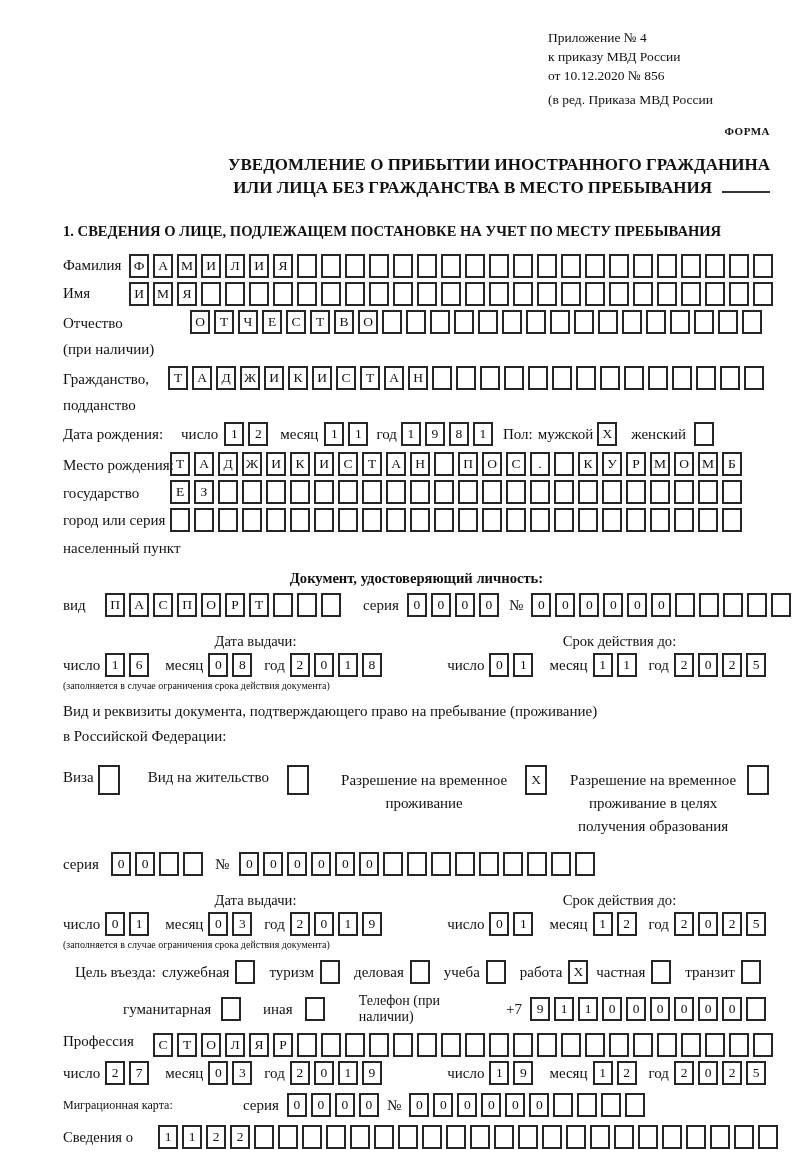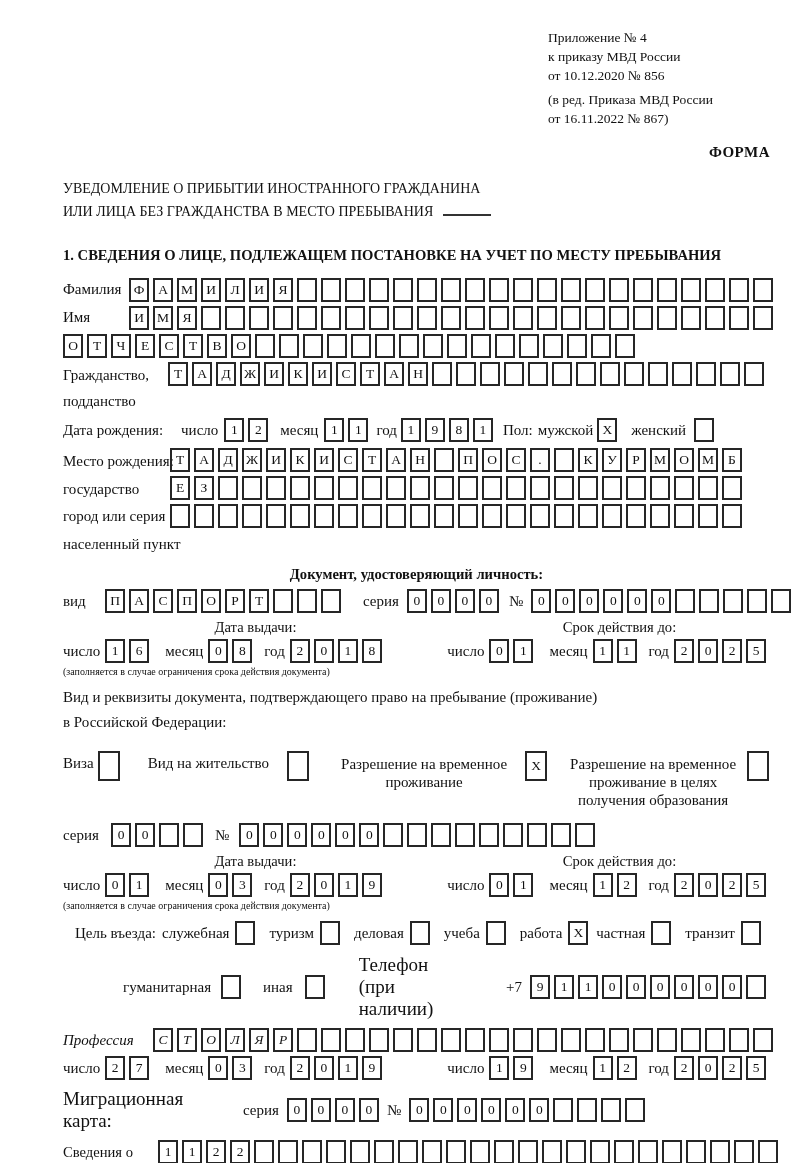--- a/index.html
+++ b/index.html
@@ -2,23 +2,23 @@
 <html lang="ru"><head>
 <meta charset="utf-8">
 <style>
   html,body{margin:0;padding:0;background:#fff;}
   body{width:800px;height:1163px;font-family:"Liberation Serif","DejaVu Serif",serif;color:#111;}
   .page{box-sizing:border-box;width:800px;height:1163px;padding:28px 30px 10px 63px;overflow:hidden;}
 
   
   .hdr{margin-left:auto;width:222px;font-size:13.5px;line-height:19px;}
   .hdr .edition{margin-top:5px;}
-  .forma{margin-top:16px;text-align:right;font-weight:bold;font-size:15px;letter-spacing:.5px;}
-
-  .title{margin-top:16px;text-align:left;font-weight:normal;font-size:14px;line-height:23px;}
+  .forma{margin-top:16px;text-align:right;font-weight:bold;font-size:11px;letter-spacing:.5px;}
+
+  .title{margin-top:16px;text-align:right;font-weight:bold;font-size:17px;line-height:23px;}
   .title-blank{display:inline-block;width:48px;border-bottom:2px solid #333;height:14px;margin-left:10px;}
   .sec-heading{margin-top:24px;margin-bottom:14px;font-weight:bold;font-size:14.6px;}
 
   
   .row{display:flex;align-items:flex-start;margin-bottom:4px;}
   .cells{display:flex;flex-wrap:nowrap;}
   .cell{flex:none;width:20px;height:24px;box-sizing:border-box;border:2px solid #262626;margin-right:4px;
         display:flex;align-items:center;justify-content:center;font-size:13.5px;}
   .lbl{font-size:15px;flex:none;padding-top:3px;}
   .lbl2{font-size:15px;line-height:26px;flex:none;}
@@ -29,38 +29,38 @@
   
   .w-surname{width:66px;}
   .w-patron{width:127px;}
   .w-citizen{width:105px;}
   .bp-labels{width:107px;flex:none;font-size:15px;line-height:27.5px;white-space:nowrap;}
   .bp-rows .cells{margin-bottom:4px;}
 
   .doc-heading{text-align:center;font-weight:bold;font-size:14.6px;margin:8px 0 6px 0;}
 
   
-  .dates-heads{display:flex;font-size:14.6px;margin-top:6px;gap:21px;}
+  .dates-heads{display:flex;font-size:14.6px;margin-top:16px;gap:21px;}
   .dates-heads .dh-left{width:385px;text-align:center;}
   .dates-heads .dh-right{flex:1;text-align:center;}
   .dates-vals{display:flex;margin-top:3px;}
   .dg{display:flex;align-items:center;}
   .dg-left{width:385px;}
   .dg-right{flex:1;}
   .dg .dlbl{font-size:15px;margin-right:5px;}
   .dg .gap1{margin-left:12px;}
   .dg .gap2{margin-left:8px;}
   .note{font-size:10px;text-align:left;margin-top:3px;}
 
   .intro{font-size:15px;line-height:25px;margin-top:8px;}
 
   .opts{display:flex;align-items:flex-start;margin-top:16px;}
   .opt{display:flex;align-items:flex-start;}
   .opt .opt-lbl{font-size:15px;padding-top:4px;}
-  .opt .ctr{text-align:center;line-height:18px;}
+  .opt .ctr{text-align:center;line-height:23px;}
 
   .purposes{display:flex;align-items:center;margin-top:10px;margin-left:12px;}
   .purposes .p-lbl{font-size:15px;margin-right:6px;}
   .purposes .checkbox{margin-right:14px;}
 
   .phone-row{display:flex;align-items:center;margin-top:9px;}
 
   .mig-row{display:flex;align-items:center;margin-top:8px;}
 
   .rep{display:flex;align-items:flex-start;margin-top:8px;}
@@ -71,21 +71,20 @@
 <body>
 
 <div class="page">
 
   <div class="hdr">
     <div>Приложение № 4</div>
     <div>к приказу МВД России</div>
     <div>от 10.12.2020 № 856</div>
     <div class="edition">
       <div>(в ред. Приказа МВД России</div>
-      <div>от 16.11.2022 № 867)</div>
     </div>
   </div>
   <div class="forma">ФОРМА</div>
 
   <div class="title">
     <div>УВЕДОМЛЕНИЕ О ПРИБЫТИИ ИНОСТРАННОГО ГРАЖДАНИНА</div>
     <div>
       <span>ИЛИ ЛИЦА БЕЗ ГРАЖДАНСТВА В МЕСТО ПРЕБЫВАНИЯ</span><span class="title-blank"></span>
     </div>
   </div>
@@ -152,20 +151,24 @@
         <span class="cell"></span>
         <span class="cell"></span>
         <span class="cell"></span>
         <span class="cell"></span>
         <span class="cell"></span>
         <span class="cell"></span>
       </div>
   </div>
 
   <div class="row">
+    <div class="lbl2 w-patron">
+      <div>Отчество</div>
+      <div>(при наличии)</div>
+    </div>
     <div class="cells">
         <span class="cell">О</span>
         <span class="cell">Т</span>
         <span class="cell">Ч</span>
         <span class="cell">Е</span>
         <span class="cell">С</span>
         <span class="cell">Т</span>
         <span class="cell">В</span>
         <span class="cell">О</span>
         <span class="cell"></span>
@@ -535,37 +538,37 @@
     <span class="checkbox"></span>
     <span class="p-lbl">транзит</span>
     <span class="checkbox" style="margin-right:0;"></span>
   </div>
 
   <div class="phone-row">
     <span class="p-lbl" style="font-size:15px;margin-left:60px;margin-right:10px;">гуманитарная</span>
     <span class="checkbox"></span>
     <span class="p-lbl" style="font-size:15px;margin-left:22px;margin-right:12px;">иная</span>
     <span class="checkbox"></span>
-    <span style="font-size:19px;margin-left:34px;">Телефон (при наличии)</span>
+    <span style="font-size:14px;margin-left:34px;">Телефон (при наличии)</span>
     <span style="font-size:15px;margin-left:40px;margin-right:8px;">+7</span>
     <span class="cells">
         <span class="cell">9</span>
         <span class="cell">1</span>
         <span class="cell">1</span>
         <span class="cell">0</span>
         <span class="cell">0</span>
         <span class="cell">0</span>
         <span class="cell">0</span>
         <span class="cell">0</span>
         <span class="cell">0</span>
         <span class="cell"></span>
       </span>
   </div>
 
-  <div class="row" style="align-items:center;margin-top:8px;font-style:italic;">
+  <div class="row" style="margin-top:8px;">
     <span class="lbl" style="padding-top:0;width:90px;">Профессия</span>
     <span class="cells">
         <span class="cell">С</span>
         <span class="cell">Т</span>
         <span class="cell">О</span>
         <span class="cell">Л</span>
         <span class="cell">Я</span>
         <span class="cell">Р</span>
         <span class="cell"></span>
         <span class="cell"></span>
@@ -625,21 +628,21 @@
       <span class="cells">
           <span class="cell">2</span>
           <span class="cell">0</span>
           <span class="cell">2</span>
           <span class="cell">5</span>
         </span>
     </div>
   </div>
 
   <div class="mig-row">
-    <span style="font-size:19px;width:160px;">Миграционная карта:</span>
+    <span style="font-size:12px;width:160px;">Миграционная карта:</span>
     <span style="font-size:15px;margin-left:20px;margin-right:8px;">серия</span>
     <span class="cells">
         <span class="cell">0</span>
         <span class="cell">0</span>
         <span class="cell">0</span>
         <span class="cell">0</span>
       </span>
     <span style="font-size:15px;margin-left:4px;margin-right:8px;">№</span>
     <span class="cells">
         <span class="cell">0</span>

